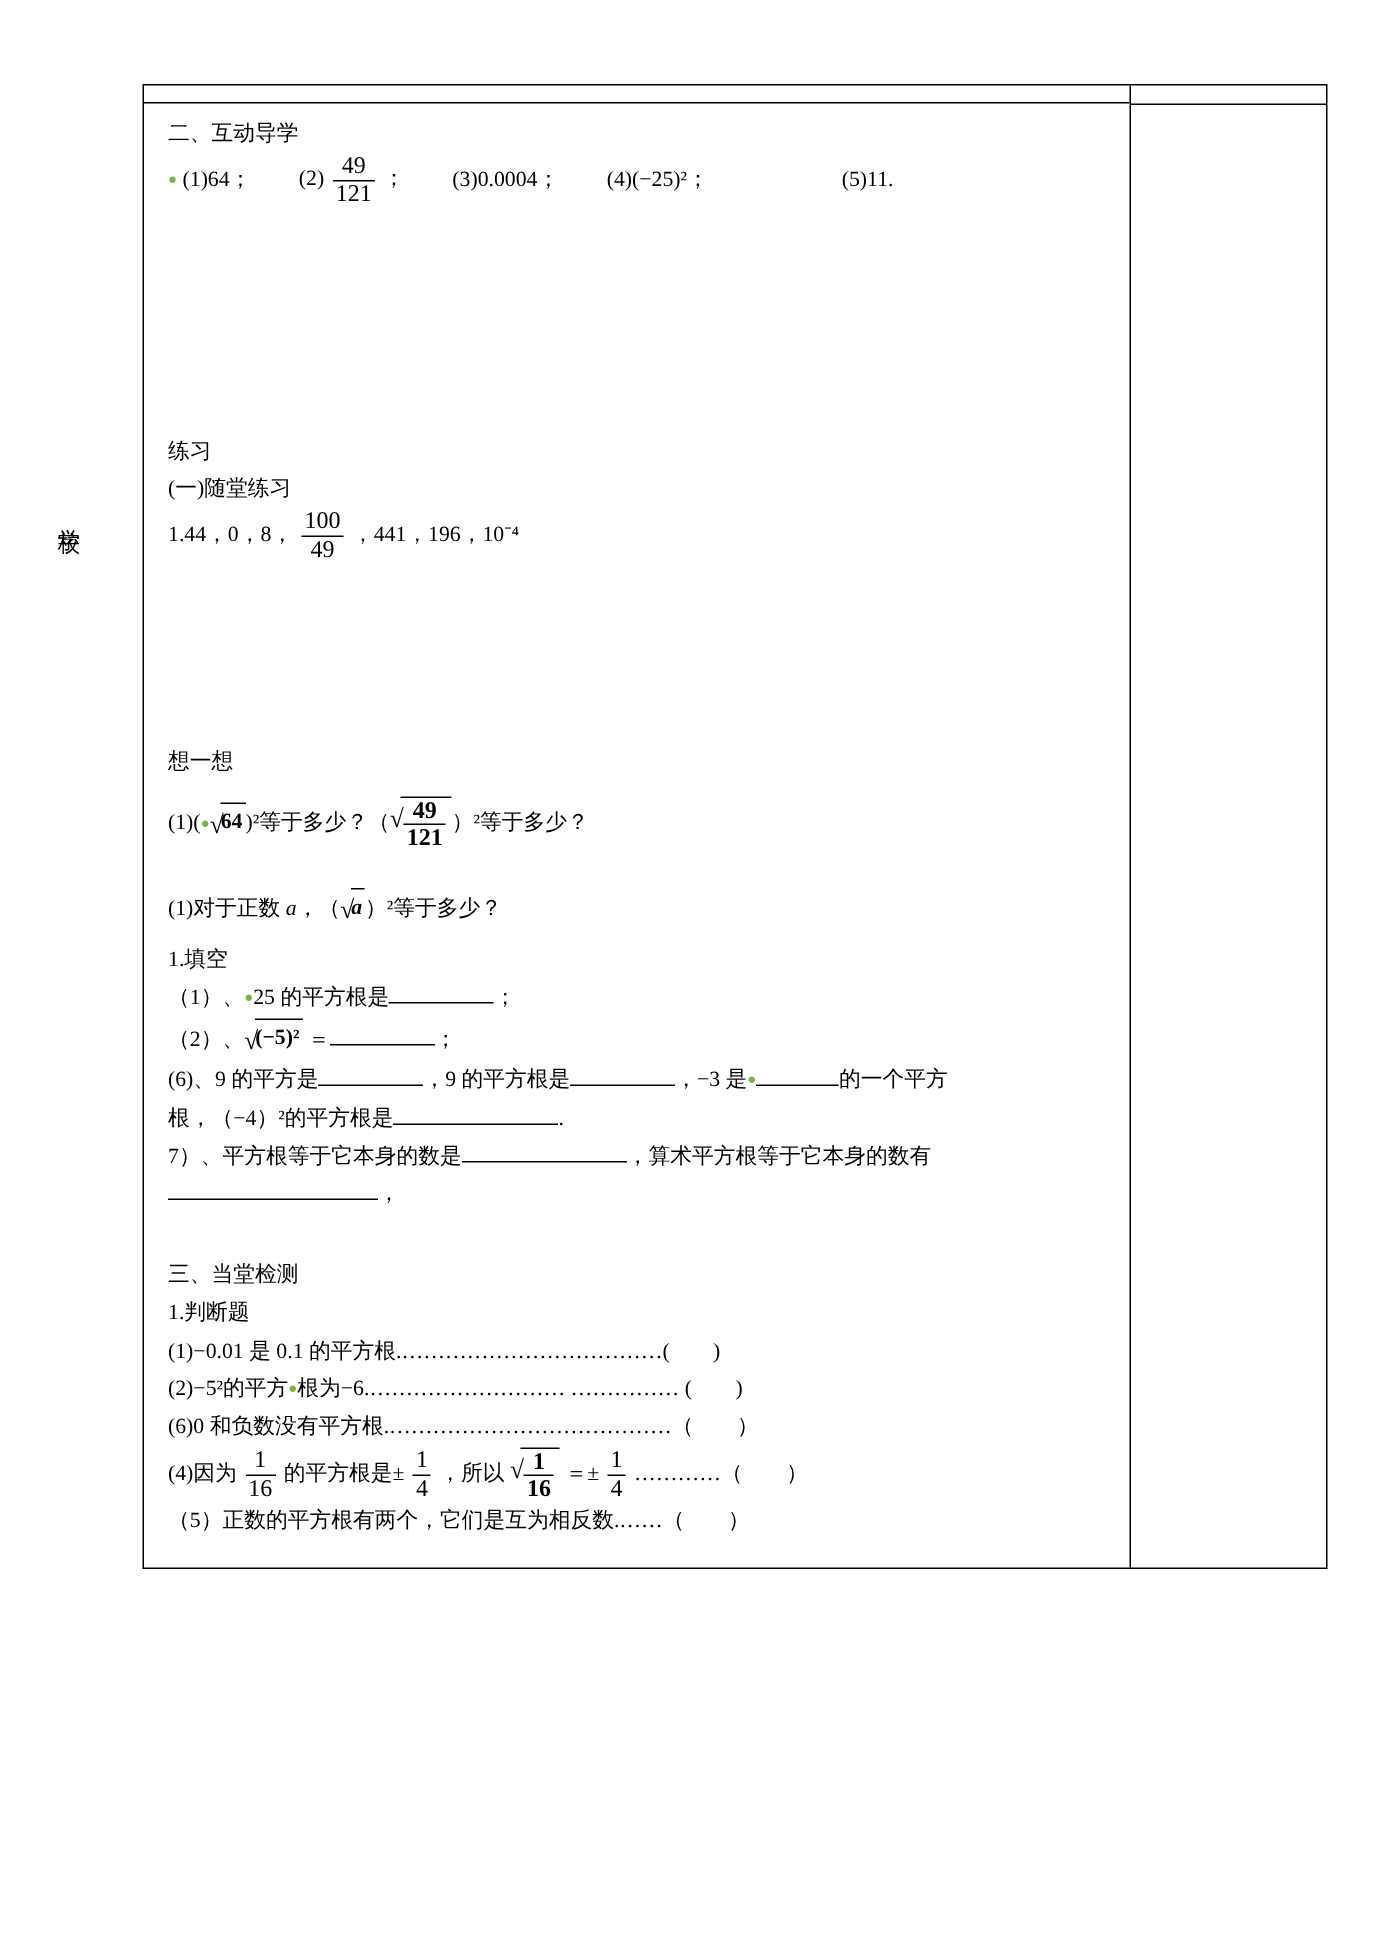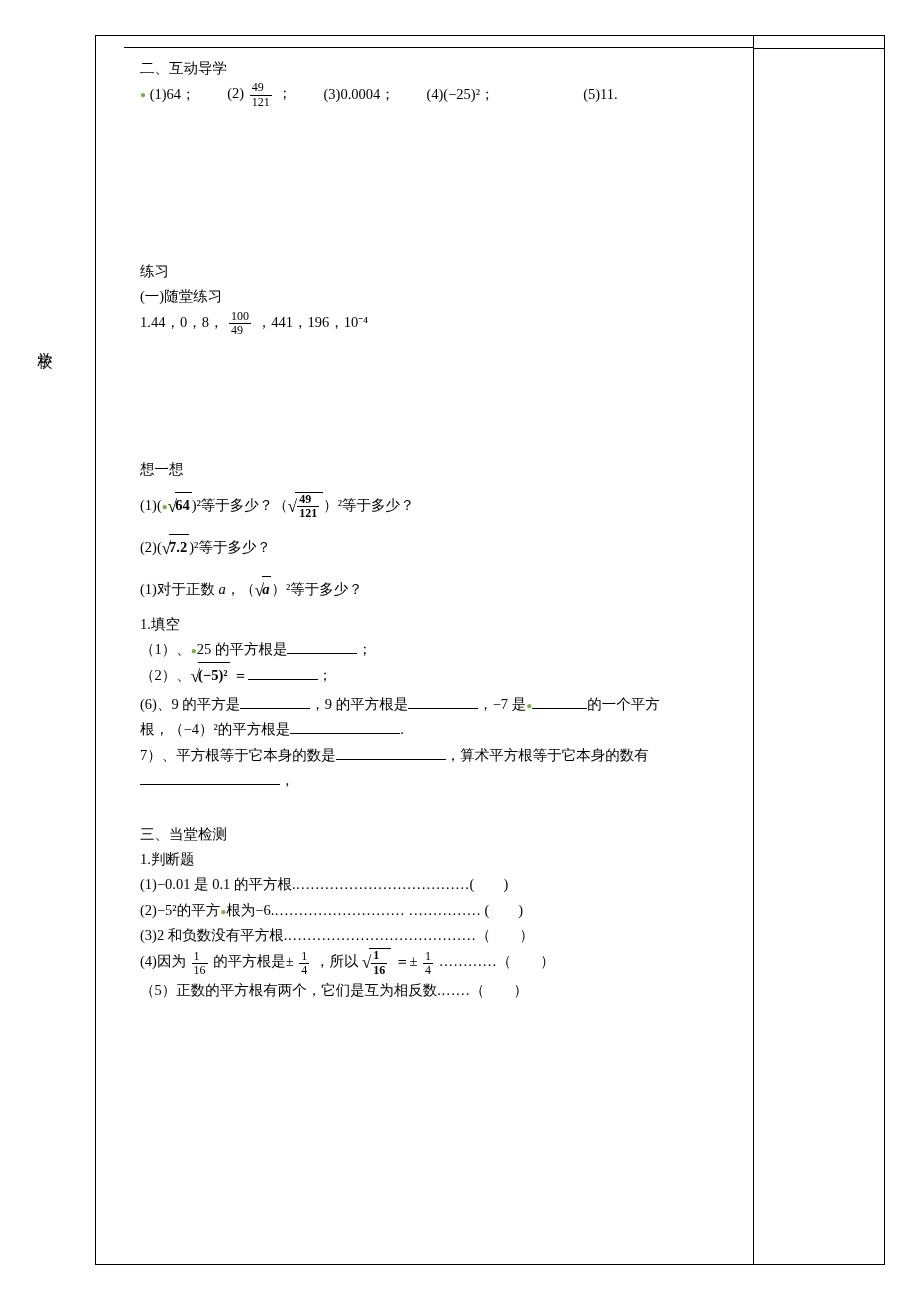--- a/index.html
+++ b/index.html
@@ -10,27 +10,26 @@
     font-family: "SimSun", "宋体", serif;
     font-size: 14px;
     color: #000;
     width: 920px;
     height: 1302px;
     position: relative;
   }
   .page-frame {
     position: absolute;
     left: 95px;
-    top: 35px;
+    top: 56px;
     width: 790px;
-    height: 1230px;
+    height: 990px;
     border: 1.5px solid #000;
     display: flex;
     flex-direction: row;
-    padding-left: 28px;
   }
   .main-col {
     flex: 1;
     border-right: 1.5px solid #000;
     padding: 8px 10px 8px 16px;
     font-size: 14.5px;
     line-height: 1.75;
     position: relative;
     overflow: hidden;
   }
@@ -49,21 +48,22 @@
     left: 35px;
     top: 340px;
     writing-mode: vertical-rl;
     text-orientation: upright;
     font-size: 15px;
     letter-spacing: 2px;
   }
   .frac {
     display: inline-block;
     vertical-align: middle;
-    font-size: 12px;
+    text-align: center;
+    font-size: 16px;
     line-height: 1.1;
     margin: 0 2px;
   }
   .frac .num { display: block; border-bottom: 1px solid #000; padding: 0 2px; }
   .frac .den { display: block; padding: 0 2px; }
   .sqrt {
     display: inline-block;
     position: relative;
     vertical-align: middle;
   }
@@ -145,62 +145,59 @@
     <div style="height:120px"></div>
 
     <p class="para">想一想</p>
     <div style="height:10px"></div>
 
     <p class="para">
       <span>(1)(</span><span class="green-dot">●</span><span class="sqrt"><span class="radicand">64</span></span><span>)²等于多少？（</span><span class="sqrt"><span class="radicand"><span class="frac"><span class="num">49</span><span class="den">121</span></span></span></span><span>）²等于多少？</span>
     </p>
     <div style="height:12px"></div>
 
-    <p class="para">
-      <span>(2)(</span><span class="sqrt"><span class="radicand">7.2</span></span><span>)²等于多少？</span>
-    </p>
     <div style="height:12px"></div>
 
     <p class="para">
       <span>(1)对于正数 </span><span class="italic">a</span><span>，（</span><span class="sqrt"><span class="radicand italic">a</span></span><span>）²等于多少？</span>
     </p>
 
     <div style="height:6px"></div>
     <p class="para">1.填空</p>
 
     <p class="para">
       <span>（1）、</span><span class="green-dot">●</span><span>25 的平方根是</span><span class="blank"></span><span>；</span>
     </p>
 
     <p class="para">
       <span>（2）、</span><span class="sqrt"><span class="radicand">(−5)²</span></span><span> ＝</span><span class="blank"></span><span>；</span>
     </p>
 
     <p class="para">
-      <span>(6)、9 的平方是</span><span class="blank"></span><span>，9 的平方根是</span><span class="blank"></span><span>，−7 是</span><span class="green-dot">●</span><span class="blank blank-short"></span><span>的一个平方</span>
+      <span>(6)、9 的平方是</span><span class="blank"></span><span>，9 的平方根是</span><span class="blank"></span><span>，−3 是</span><span class="green-dot">●</span><span class="blank blank-short"></span><span>的一个平方</span>
     </p>
     <p class="para">
       <span>根，（−4）²的平方根是</span><span class="blank blank-long"></span><span>.</span>
     </p>
     <p class="para">
       <span>7）、平方根等于它本身的数是</span><span class="blank blank-long"></span><span>，算术平方根等于它本身的数有</span>
     </p>
     <p class="para">
       <span class="blank blank-long" style="min-width:140px"></span><span>，</span>
     </p>
 
     <div class="spacer-sm"></div>
 
     <p class="para">三、当堂检测</p>
     <p class="para">1.判断题</p>
     <p class="para dots">(1)−0.01 是 0.1 的平方根.………………………………(　　)</p>
     <p class="para dots">
       <span>(2)−5²的平方</span><span class="green-dot">●</span><span>根为−6.……………………… …………… (　　)</span>
     </p>
-    <p class="para dots">(3)2 和负数没有平方根.…………………………………（　　）</p>
+    <p class="para dots">(6)0 和负数没有平方根.…………………………………（　　）</p>
 
     <p class="para">
       <span>(4)因为</span>
       <span class="frac"><span class="num">1</span><span class="den">16</span></span>
       <span>的平方根是±</span>
       <span class="frac"><span class="num">1</span><span class="den">4</span></span>
       <span>，所以</span>
       <span class="sqrt"><span class="radicand"><span class="frac"><span class="num">1</span><span class="den">16</span></span></span></span>
       <span>＝±</span>
       <span class="frac"><span class="num">1</span><span class="den">4</span></span>

